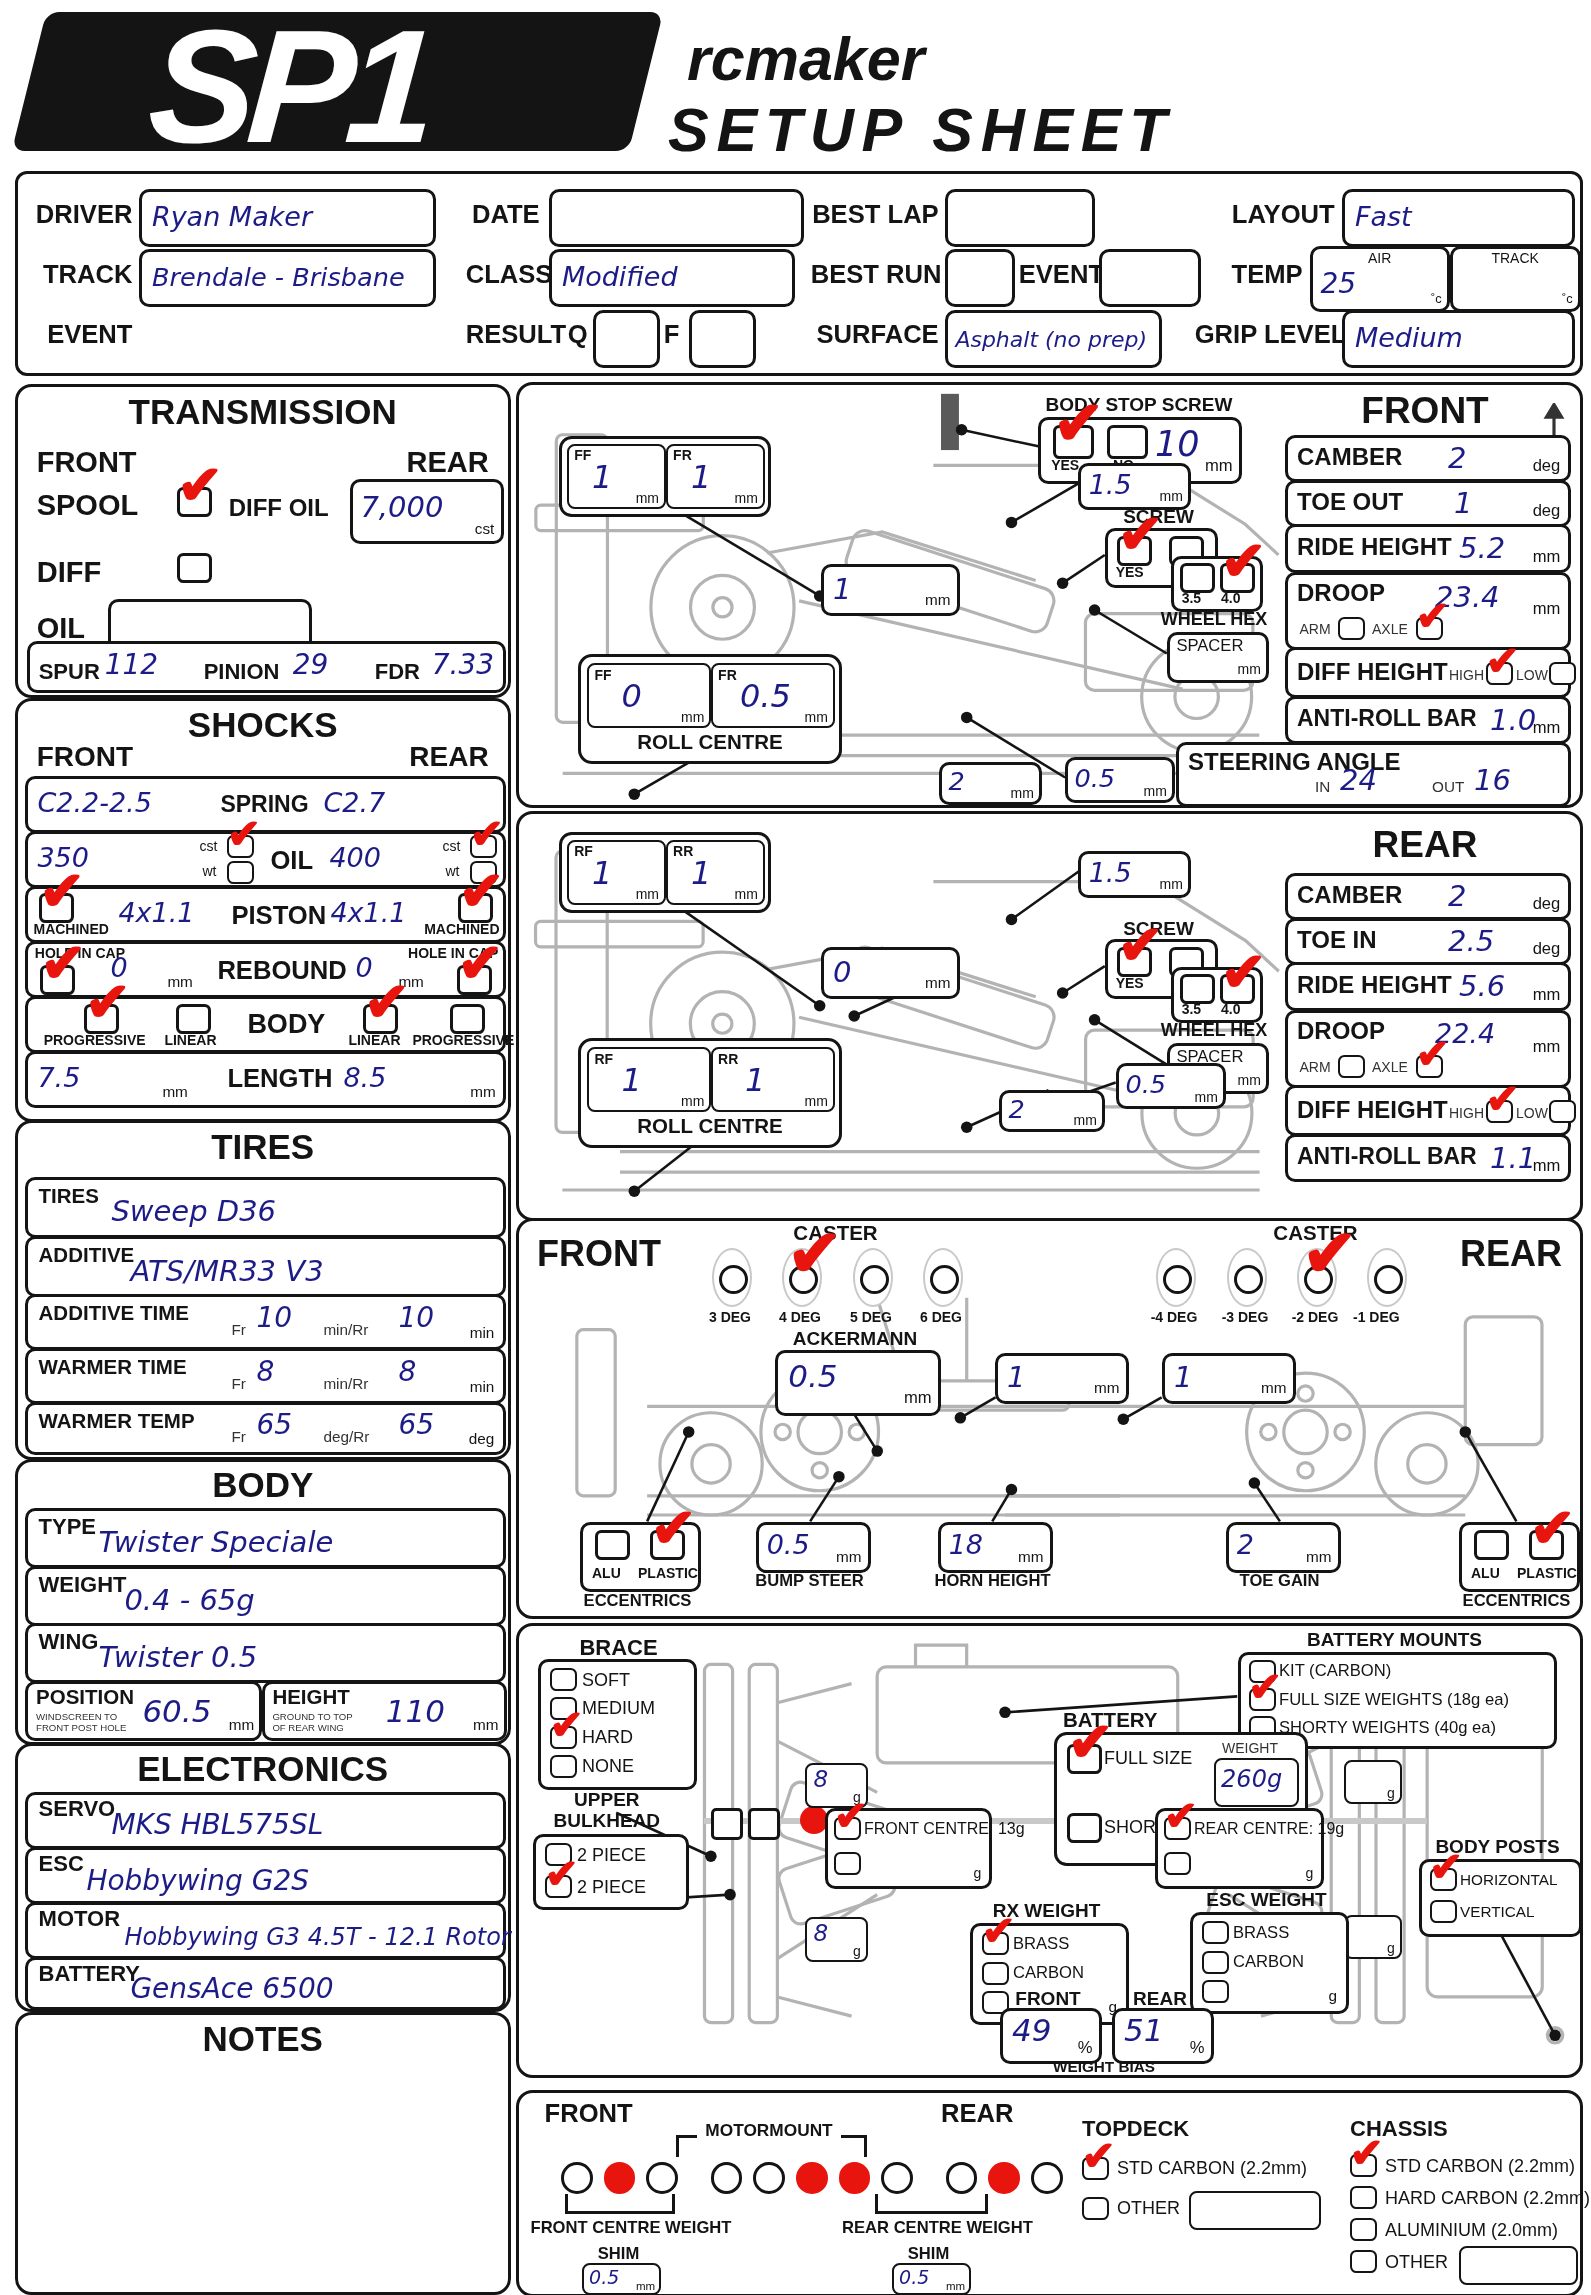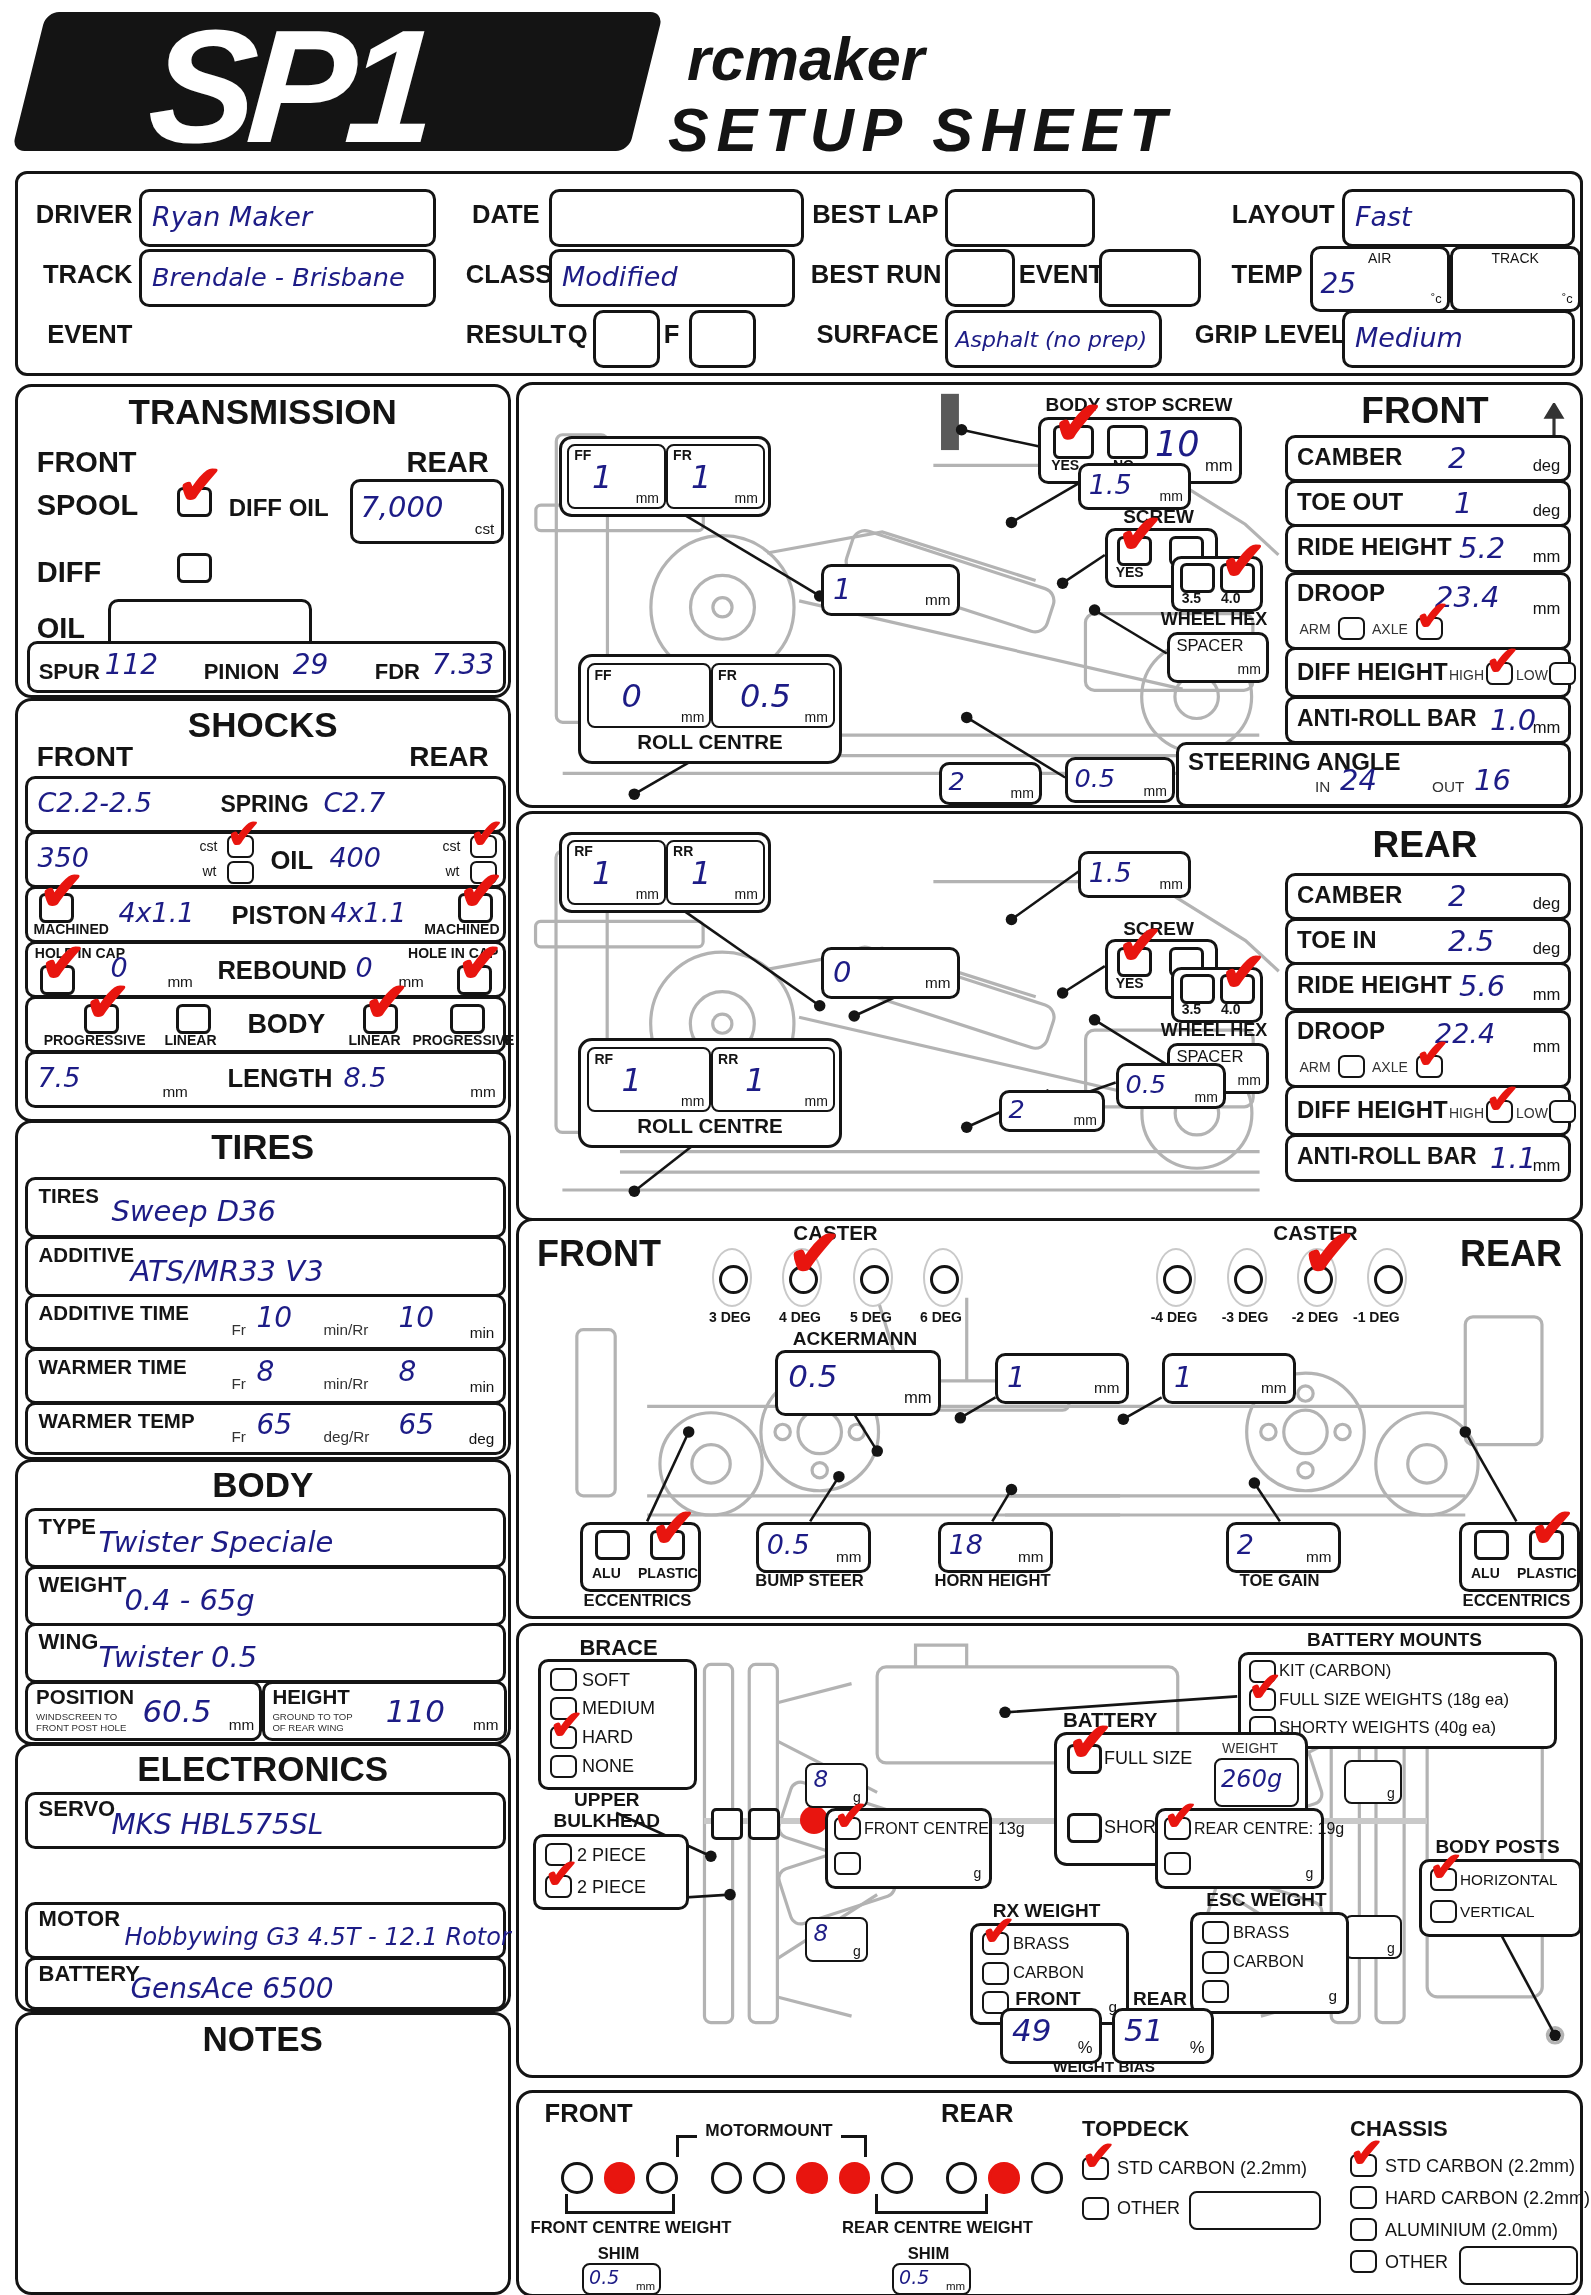--- a/index.html
+++ b/index.html
@@ -302,20 +302,24 @@
       <span class="U" style="right:5.1px;bottom:3.8px;font-size:15.3px">mm</span>
     </div>
   </div>
 
   <div class="p" style="left:14.7px;top:1743px;width:490px;height:263px">
     <div class="ttl" style="top:2.6px">ELECTRONICS</div>
     <div class="vb" style="left:7.7px;top:46px;width:475px;height:51px">
       <span class="L" style="left:10.2px;top:1.3px;font-size:22px">SERVO</span>
       <span class="V" style="left:83px;top:12.8px;font-size:28px">MKS HBL575SL</span>
     </div>
+    <div class="vb" style="left:7.7px;top:101px;width:475px;height:51px">
+      <span class="L" style="left:10.2px;top:1.3px;font-size:22px">ESC</span>
+      <span class="V" style="left:58px;top:14px;font-size:28px">Hobbywing G2S</span>
+    </div>
     <div class="vb" style="left:7.7px;top:156px;width:475px;height:51px">
       <span class="L" style="left:10.2px;top:1.3px;font-size:22px">MOTOR</span>
       <span class="V" style="left:96px;top:18px;font-size:24px">Hobbywing G3 4.5T - 12.1 Rotor</span>
     </div>
     <div class="vb" style="left:7.7px;top:211px;width:475px;height:47px">
       <span class="L" style="left:10.2px;top:1.3px;font-size:22px">BATTERY</span>
       <span class="V" style="left:102px;top:11.5px;font-size:28px">GensAce 6500</span>
     </div>
   </div>
 

